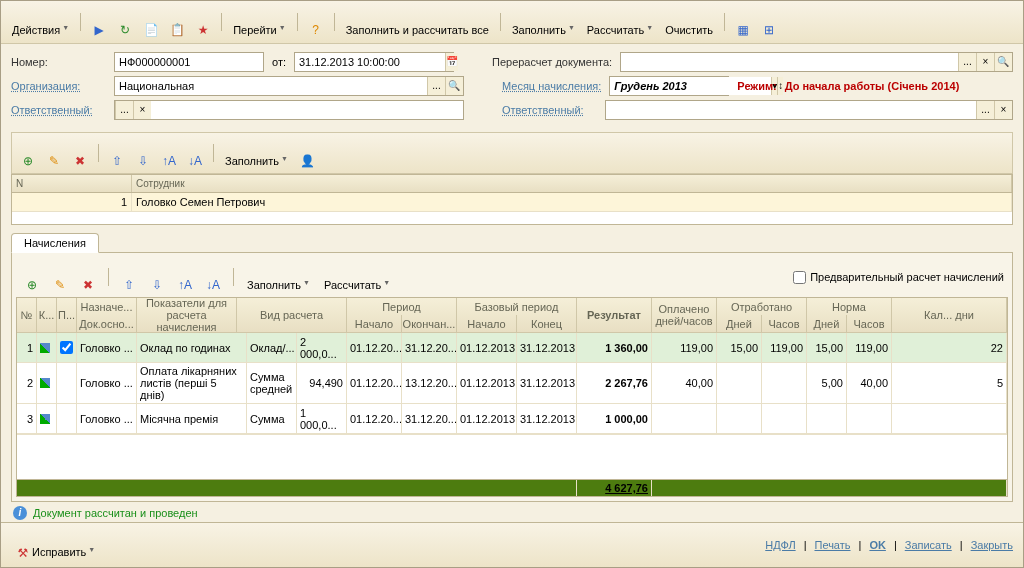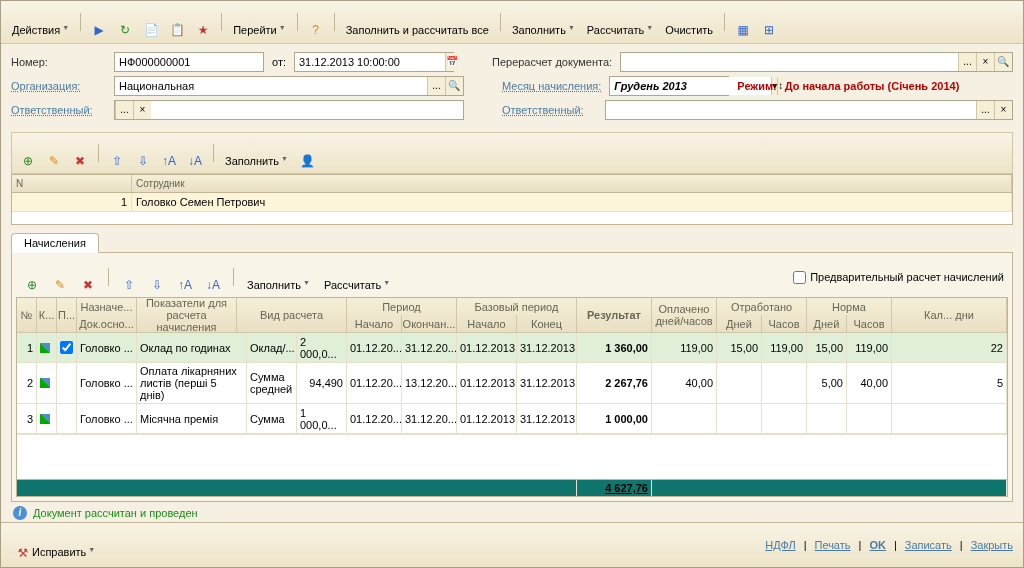--- a/index.html
+++ b/index.html
@@ -42,21 +42,21 @@
 .prelim-check { margin-left: auto; display: flex; align-items: center; gap: 4px; }
 
 .calc-grid { border: 1px solid #c0b696; background: #fff; font-size: 10px; }
 .cg-header-top { display: flex; background: linear-gradient(#f5efd8, #e8dfc3); border-bottom: 1px solid #d0c7a8; }
 .cg-h { padding: 2px 3px; border-right: 1px solid #d0c7a8; color: #665; text-align: center; overflow: hidden; display: flex; align-items: center; justify-content: center; }
 .cg-row { display: flex; border-bottom: 1px solid #e8e0c8; min-height: 30px; }
 .cg-row.sel { background: #e0f0d8; }
 .cg-cell { padding: 2px 3px; border-right: 1px solid #e8e0c8; overflow: hidden; display: flex; align-items: center; }
 .cg-cell.r { justify-content: flex-end; }
 .cg-cell.bold { font-weight: bold; }
-.cg-total-row { display: flex; background: #0f766e; border-top: 1px solid #c0b696; font-weight: bold; text-decoration: underline; }
+.cg-total-row { display: flex; background: #4d7c0f; border-top: 1px solid #c0b696; font-weight: bold; text-decoration: underline; }
 
 .status-line { padding: 4px 12px; color: #1a8f1a; display: flex; align-items: center; gap: 6px; }
 .info-icon { display: inline-block; width: 14px; height: 14px; border-radius: 50%; background: #4a90d9; color: #fff; text-align: center; font-style: italic; font-weight: bold; line-height: 14px; font-size: 10px; }
 
 .comment-row { margin: 4px 10px; display: flex; align-items: flex-start; gap: 20px; }
 .comment-row input { flex: 1; }
 
 .bottombar { position: absolute; bottom: 0; left: 0; right: 0; background: linear-gradient(#f8f3e5, #ede4c8); border-top: 1px solid #c0b696; padding: 4px 10px; display: flex; align-items: center; gap: 8px; }
 .btn-link { color: #4a7ba6; text-decoration: underline; cursor: pointer; }
 .spacer { flex: 1; }

